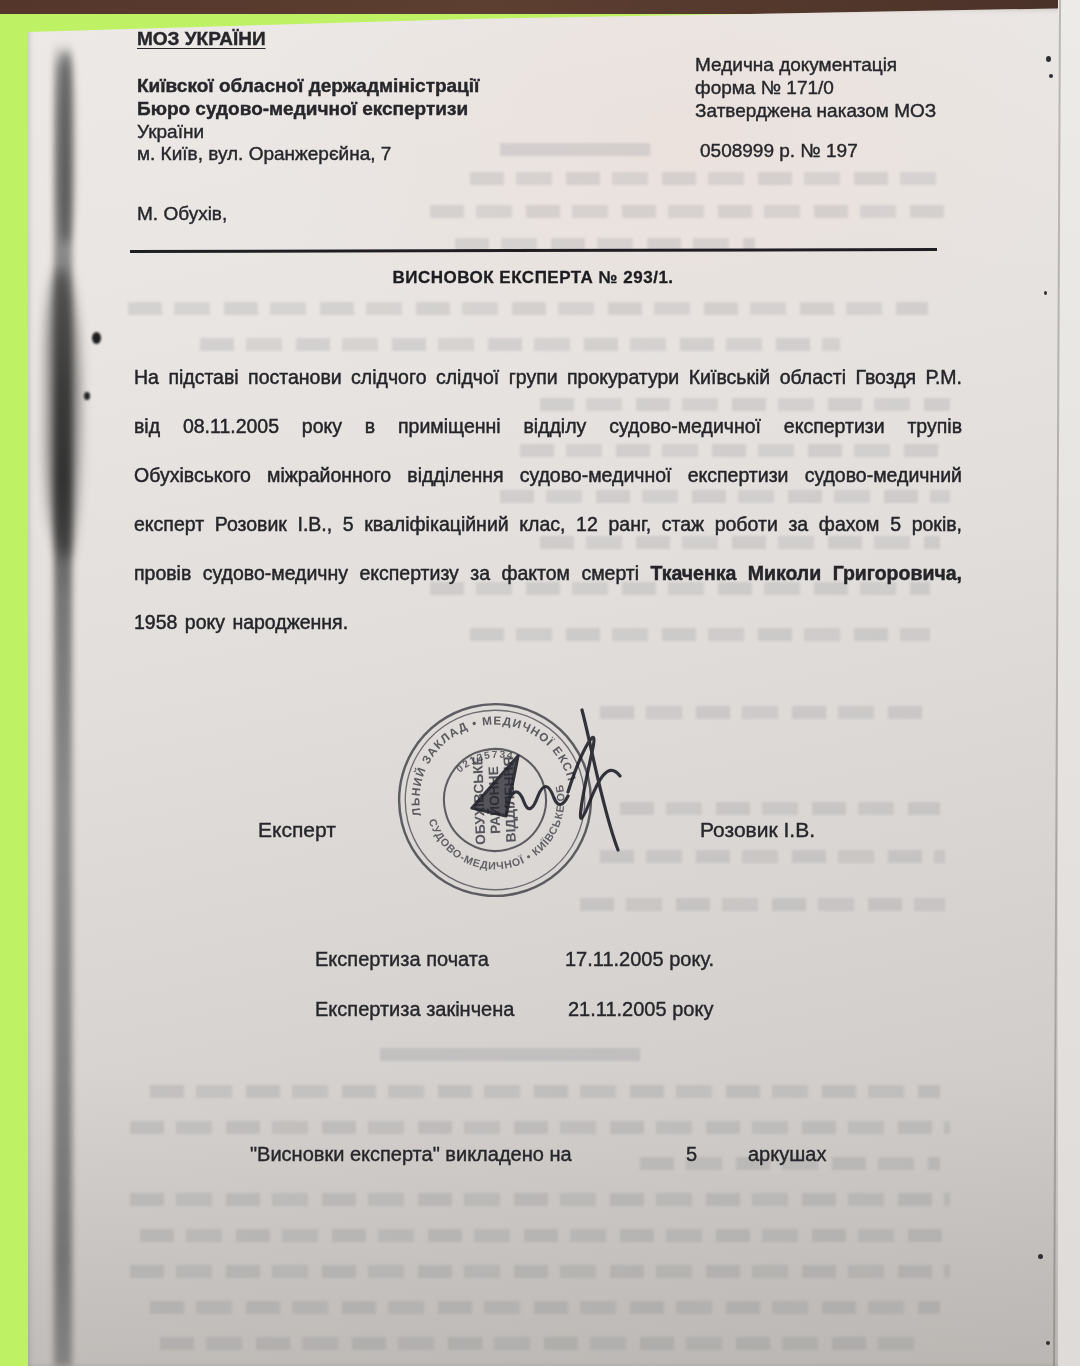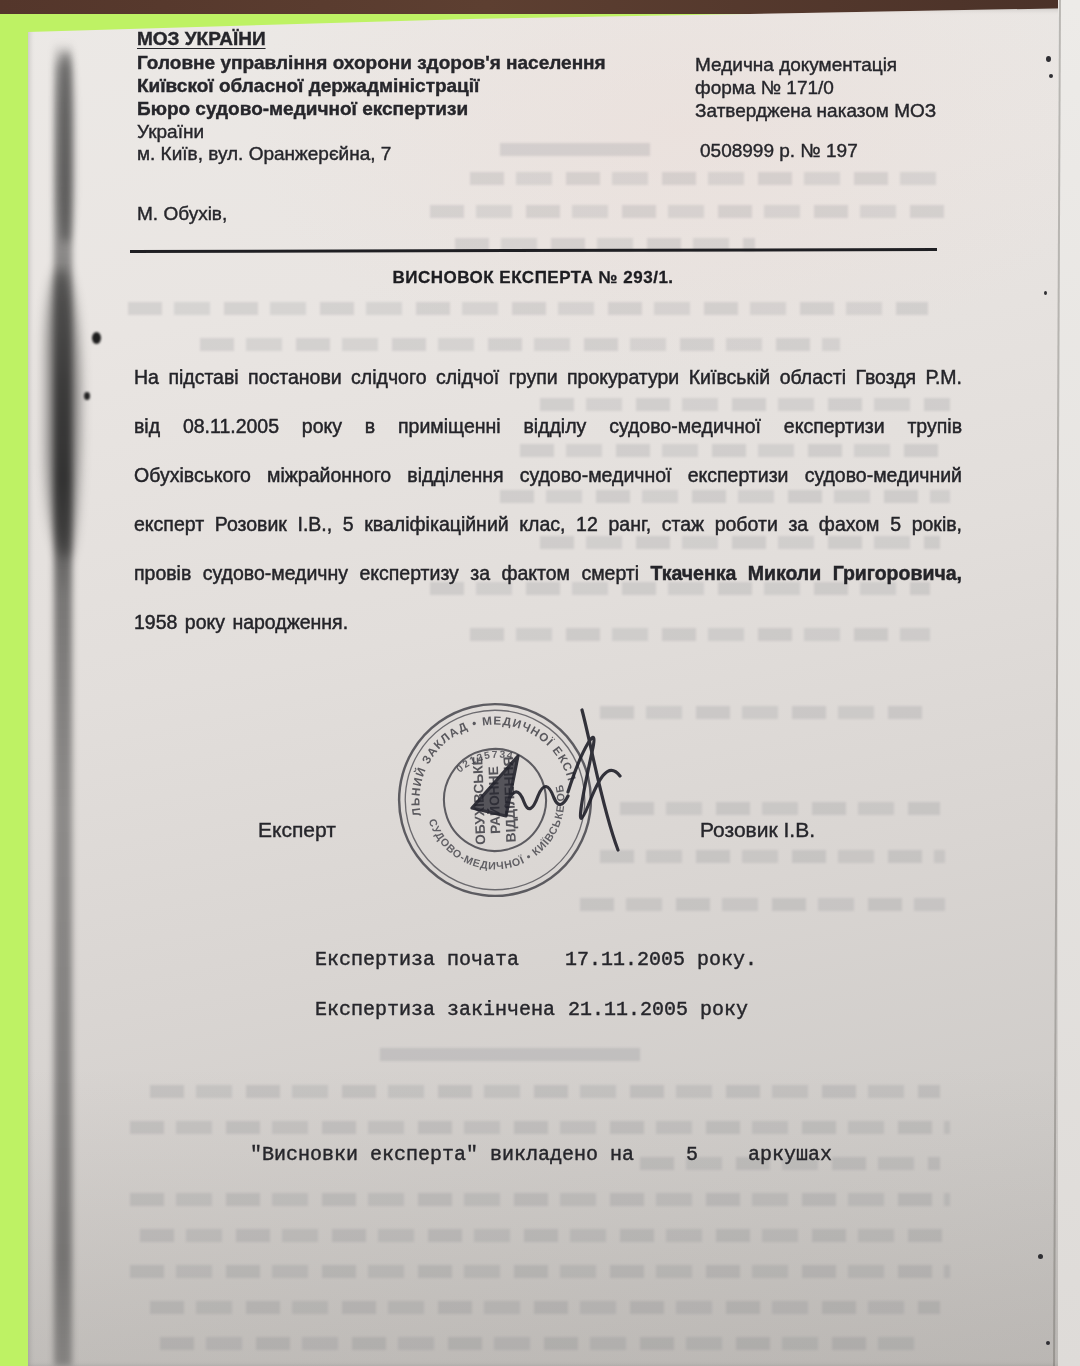--- a/index.html
+++ b/index.html
@@ -45,21 +45,21 @@
   .u{text-decoration:underline;text-underline-offset:3px;}
   .rule{position:absolute;left:130px;top:249px;width:807px;height:3px;background:#1f1f23;
         transform:rotate(-.15deg);z-index:5;}
   .title{position:absolute;left:130px;top:268px;width:806px;text-align:center;
          font-size:17px;font-weight:700;letter-spacing:.5px;color:#1d1d21;z-index:5;
          -webkit-text-stroke:.3px #1d1d21;}
   .bodyp{position:absolute;left:134px;width:828px;margin:0;font-size:19.5px;line-height:49px;
          text-align:justify;word-spacing:2px;color:#242429;z-index:5;-webkit-text-stroke:.45px #242429;}
   .p1{top:353px;}
   .p2{top:647px;}
-  .lbl{font-size:20px;white-space:nowrap;font-family:Liberation Mono, monospace;}
+  .lbl{font-size:20px;white-space:nowrap;}
   .expert{font-size:21px;}
   
   .stamp{position:absolute;left:393px;top:698px;z-index:6;opacity:.88;}
   .sig{position:absolute;left:430px;top:688px;z-index:7;opacity:.9;}
   
   .g{position:absolute;height:13px;filter:blur(1.3px);z-index:4;
      background:repeating-linear-gradient(90deg,
         rgba(98,102,112,.15) 0 34px,rgba(98,102,112,0) 34px 46px,
         rgba(98,102,112,.13) 46px 82px,rgba(98,102,112,0) 82px 96px);}
   .gh{background:rgba(100,104,116,.17);}
@@ -107,21 +107,20 @@
     <div class="g" style="left:130px;top:1121px;width:820px;"></div>
     <div class="g" style="left:640px;top:1157px;width:300px;"></div>
     <div class="g" style="left:130px;top:1193px;width:820px;"></div>
     <div class="g" style="left:140px;top:1229px;width:810px;"></div>
     <div class="g" style="left:130px;top:1265px;width:820px;"></div>
     <div class="g" style="left:150px;top:1301px;width:790px;"></div>
     <div class="g" style="left:160px;top:1337px;width:760px;"></div>
   </div>
 
   <div class="txt hl b u" style="left:137px;top:28px;">МОЗ УКРАЇНИ</div>
-  <div class="txt hl b" style="left:137px;top:52px;">Головне управління охорони здоров'я населення</div>
   <div class="txt hl b" style="left:137px;top:75px;">Київскої обласної держадміністрації</div>
   <div class="txt hl b" style="left:137px;top:98px;">Бюро судово-медичної експертизи</div>
   <div class="txt hl" style="left:137px;top:121px;">України</div>
   <div class="txt hl" style="left:137px;top:143px;">м. Київ, вул. Оранжерєйна, 7</div>
   <div class="txt hl" style="left:137px;top:203px;">М. Обухів,</div>
 
   <div class="txt hl" style="left:695px;top:54px;">Медична документація</div>
   <div class="txt hl" style="left:695px;top:77px;">форма № 171/0</div>
   <div class="txt hl" style="left:695px;top:100px;">Затверджена наказом МОЗ</div>
   <div class="txt hl" style="left:700px;top:140px;">0508999 р. № 197</div>

